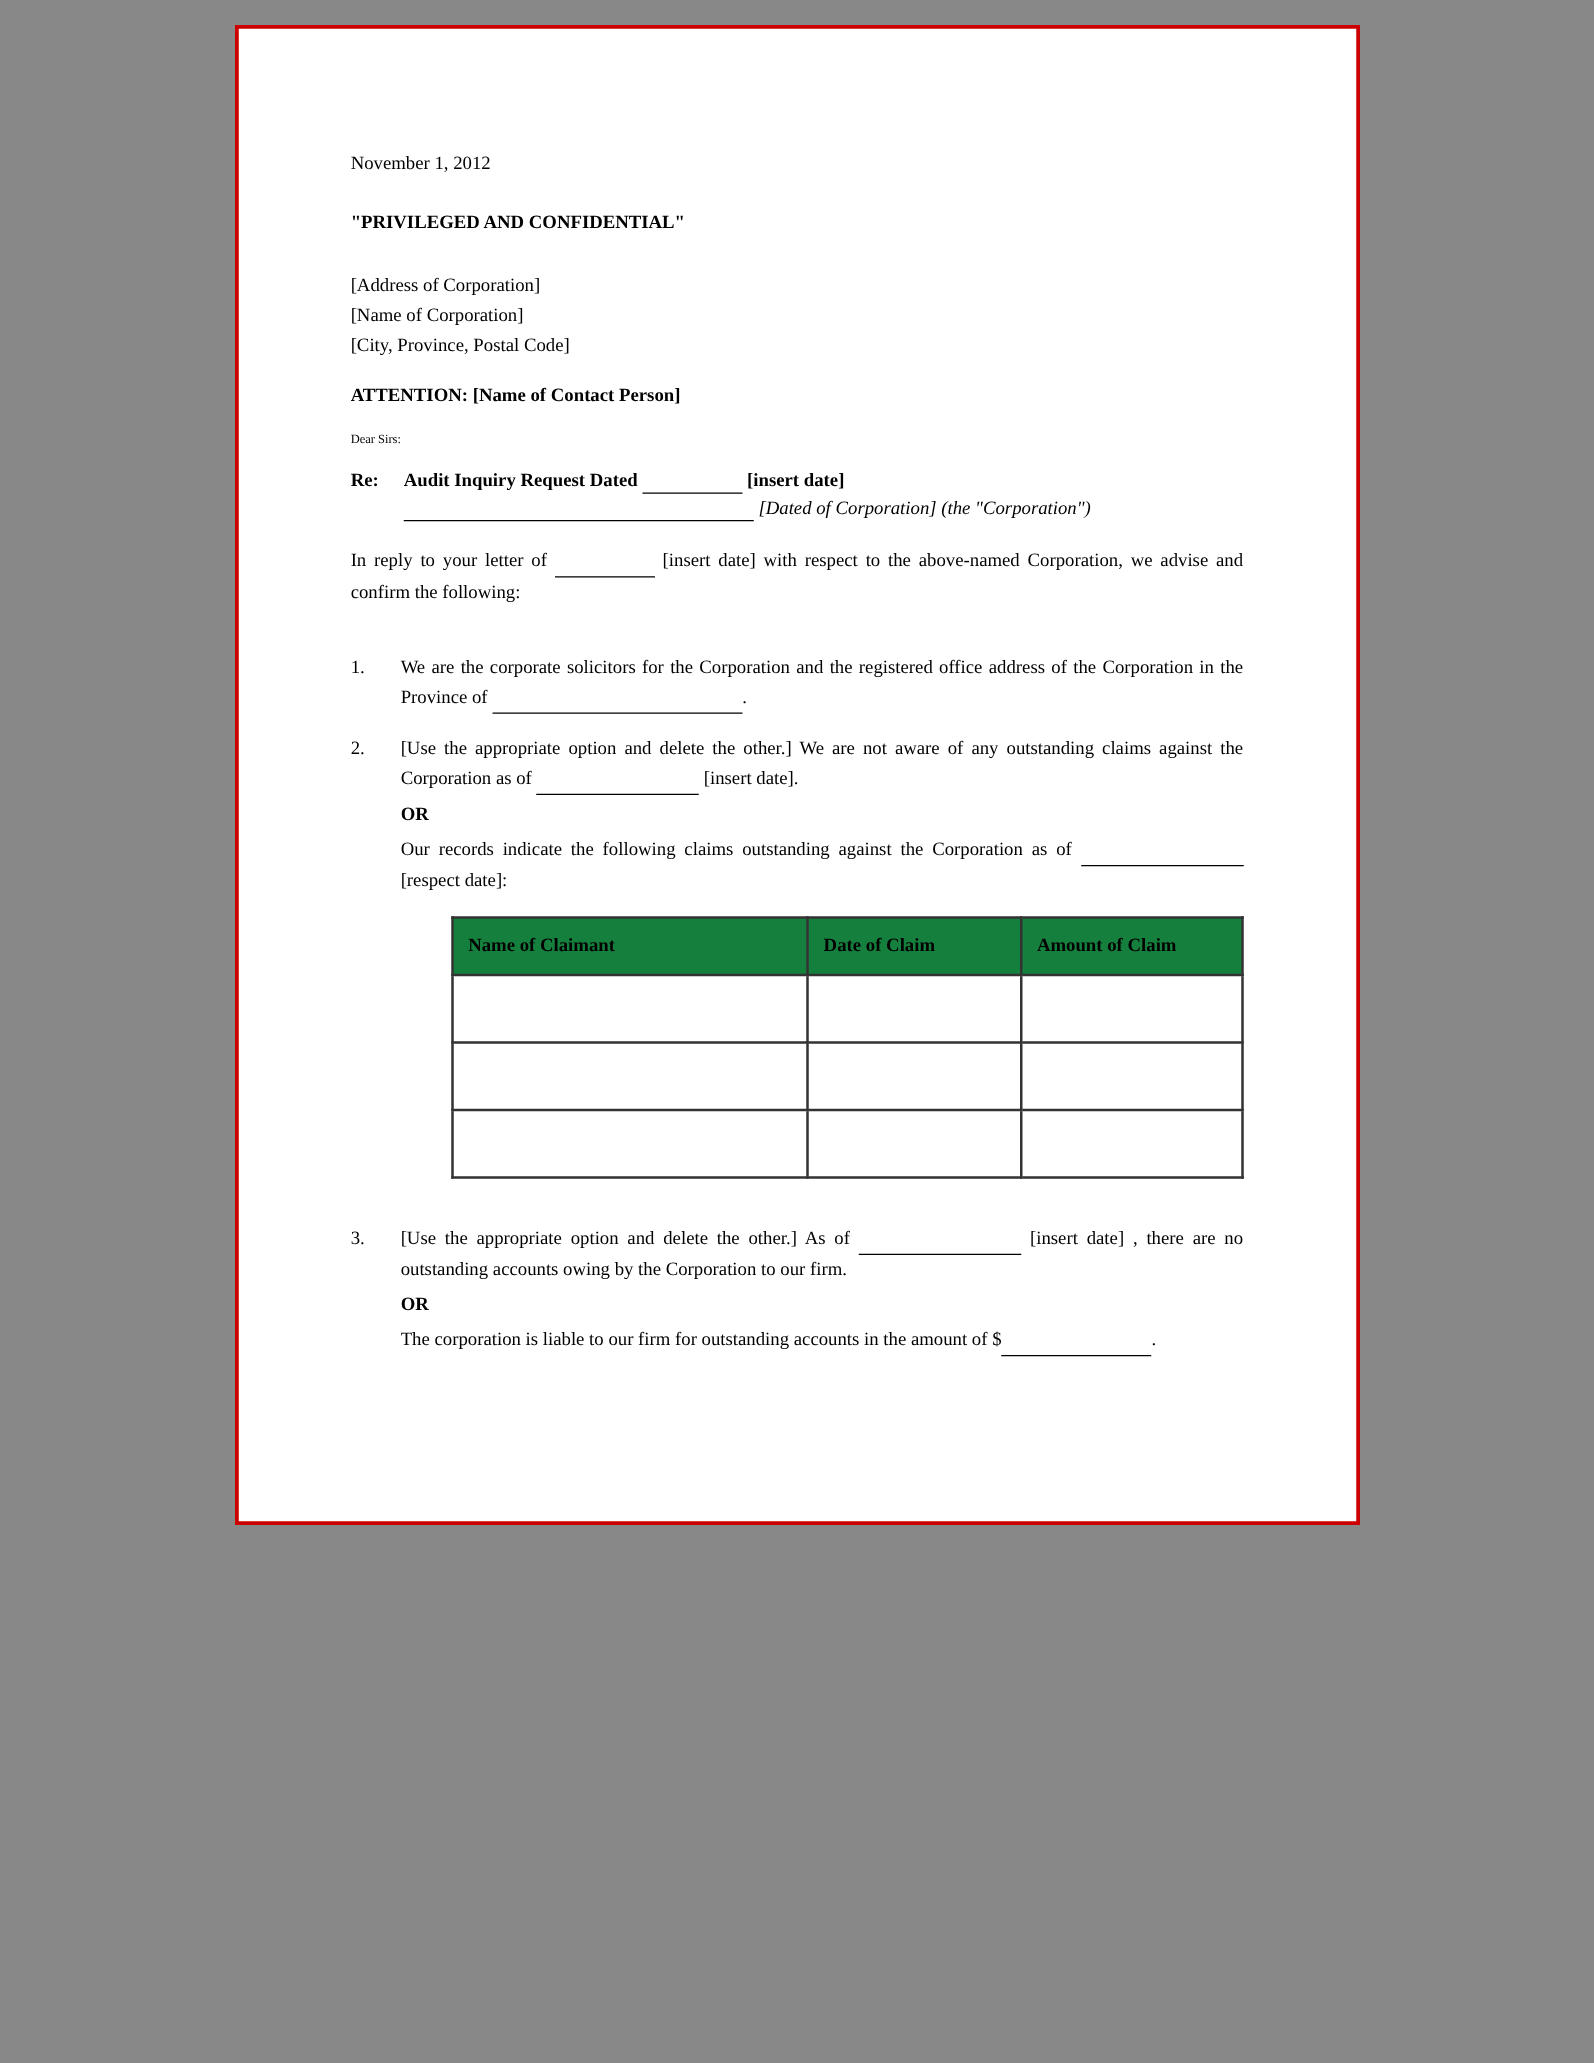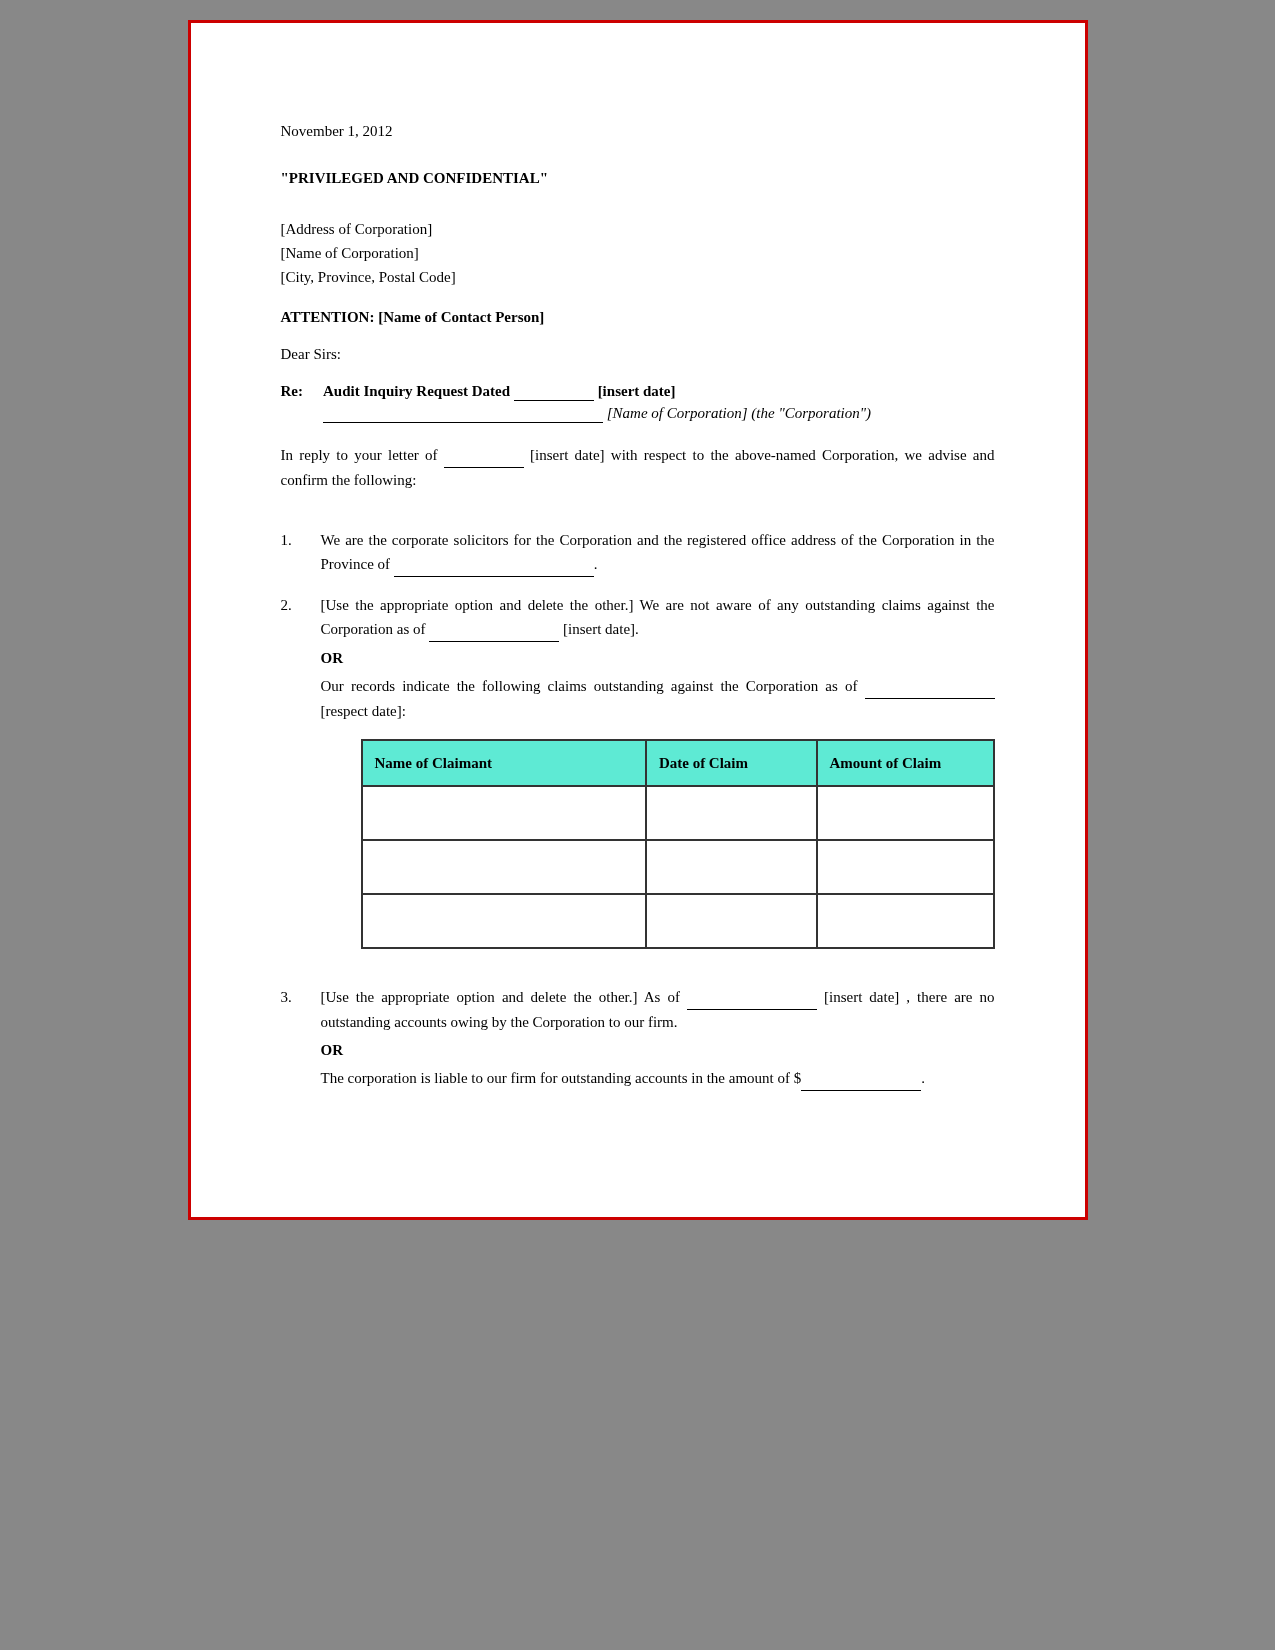--- a/index.html
+++ b/index.html
@@ -44,21 +44,21 @@
       margin-bottom: 20px;
     }
 
     .attention {
       font-size: 15px;
       font-weight: bold;
       margin-bottom: 20px;
     }
 
     .dear {
-      font-size: 15px;
+      font-size: 10px;
       margin-bottom: 20px;
     }
 
     .re-block {
       font-size: 15px;
       margin-bottom: 20px;
       display: flex;
       gap: 20px;
     }
 
@@ -156,21 +156,21 @@
     .claims-table {
       width: 100%;
       border-collapse: collapse;
       margin-top: 16px;
       margin-bottom: 20px;
       margin-left: 40px;
       width: calc(100% - 40px);
     }
 
     .claims-table th {
-      background-color: #5eead4;
+      background-color: #15803d;
       border: 2px solid #333;
       padding: 10px 12px;
       font-size: 15px;
       font-weight: bold;
       text-align: left;
     }
 
     .claims-table td {
       border: 2px solid #333;
       padding: 14px 12px;
@@ -208,21 +208,21 @@
   <div class="re-block">
     <div class="re-label">Re:</div>
     <div class="re-content">
       <div class="re-line1">
         <span class="bold">Audit Inquiry Request Dated</span>
         <span> <span class="blank-line">&nbsp;&nbsp;&nbsp;&nbsp;&nbsp;&nbsp;&nbsp;&nbsp;&nbsp;&nbsp;</span> </span>
         <span class="bold">[insert date]</span>
       </div>
       <div class="re-line2">
         <span class="blank-long">&nbsp;</span>
-        <span>[Name of Corporation] (the "Corporation")</span>
+        <span>[Dated of Corporation] (the "Corporation")</span>
       </div>
     </div>
   </div>
 
   <div class="intro-para">
     <span>In reply to your letter of</span>
     <span> <span class="blank-line">&nbsp;&nbsp;&nbsp;&nbsp;&nbsp;&nbsp;&nbsp;&nbsp;&nbsp;&nbsp;</span> </span>
     <span class="italic">[insert date]</span>
     <span> </span><span>with respect to the above-named Corporation, we advise and confirm the following:</span>
   </div>

